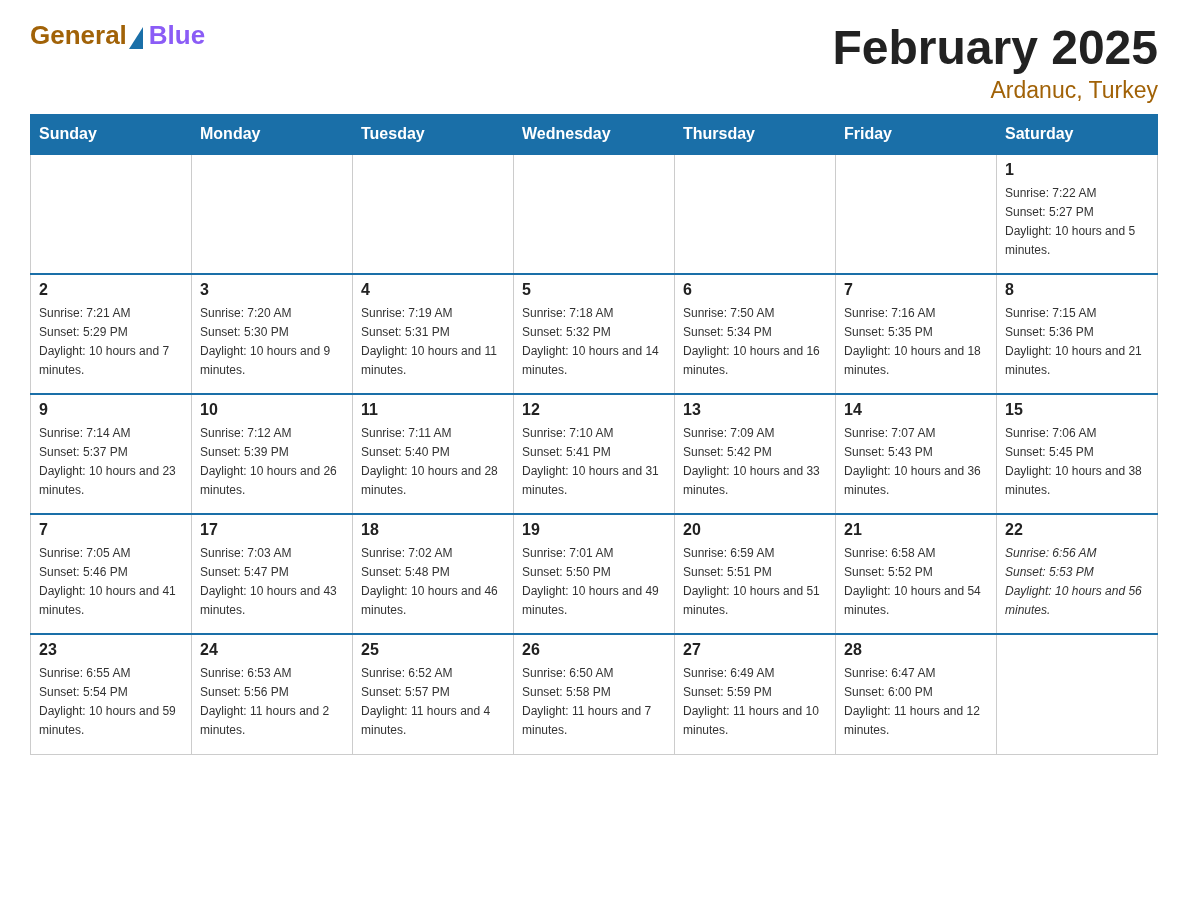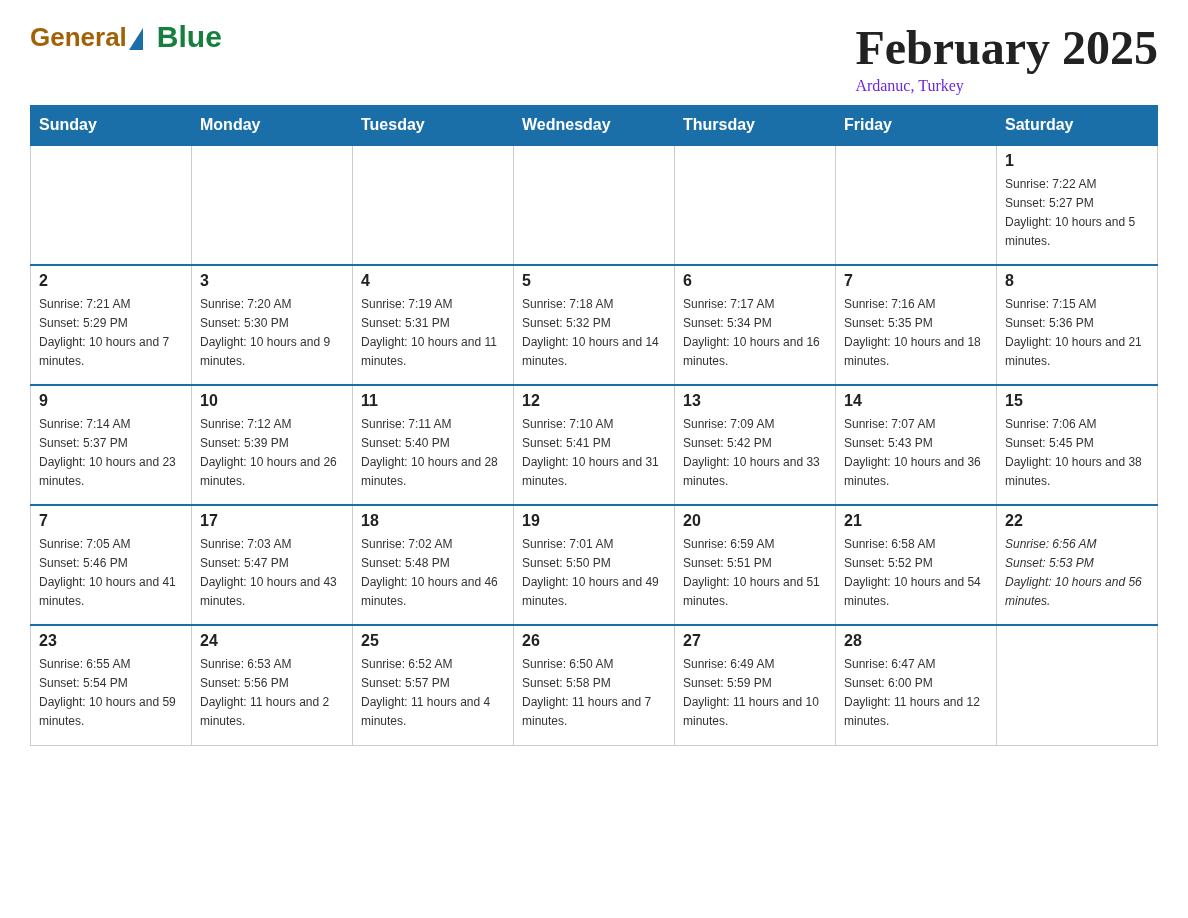--- a/index.html
+++ b/index.html
@@ -30,37 +30,36 @@
       display: inline-block;
       width: 0;
       height: 0;
       border-left: 14px solid transparent;
       border-bottom: 22px solid #1a6fa8;
       position: relative;
       top: 2px;
       margin-left: 2px;
     }
     .logo-text-blue {
-      font-size: 30px;
-      font-weight: bold;
-      color: #15803d;
-      margin-left: 14px;
+      font-size: 26px;
+      font-weight: bold;
+      color: #8b5cf6;
+      margin-left: 6px;
     }
     .title-section {
-      text-align: left;
-      font-family: Liberation Serif, serif;
+      text-align: right;
     }
     .month-title {
       font-size: 48px;
       font-weight: bold;
       color: #222;
     }
     .location-title {
-      font-size: 16px;
-      color: #6d28d9;
+      font-size: 23px;
+      color: #a16207;
       margin-top: 2px;
     }
     .calendar {
       width: 100%;
       border-collapse: collapse;
       padding-left: 32px;
     }
     .calendar th {
       background-color: #1a6fa8;
       color: #fff;
@@ -142,21 +141,21 @@
 Daylight: 10 hours and 7 minutes.</span></td>
         <td><span class="day-number">3</span><span class="day-info" style="white-space: pre-line;">Sunrise: 7:20 AM
 Sunset: 5:30 PM
 Daylight: 10 hours and 9 minutes.</span></td>
         <td><span class="day-number">4</span><span class="day-info" style="white-space: pre-line;">Sunrise: 7:19 AM
 Sunset: 5:31 PM
 Daylight: 10 hours and 11 minutes.</span></td>
         <td><span class="day-number">5</span><span class="day-info" style="white-space: pre-line;">Sunrise: 7:18 AM
 Sunset: 5:32 PM
 Daylight: 10 hours and 14 minutes.</span></td>
-        <td><span class="day-number">6</span><span class="day-info" style="white-space: pre-line;">Sunrise: 7:17 AM
+        <td><span class="day-number">6</span><span class="day-info" style="white-space: pre-line;">Sunrise: 7:50 AM
 Sunset: 5:34 PM
 Daylight: 10 hours and 16 minutes.</span></td>
         <td><span class="day-number">7</span><span class="day-info" style="white-space: pre-line;">Sunrise: 7:16 AM
 Sunset: 5:35 PM
 Daylight: 10 hours and 18 minutes.</span></td>
         <td><span class="day-number">8</span><span class="day-info" style="white-space: pre-line;">Sunrise: 7:15 AM
 Sunset: 5:36 PM
 Daylight: 10 hours and 21 minutes.</span></td>
       </tr>
       <tr class="week-row">

